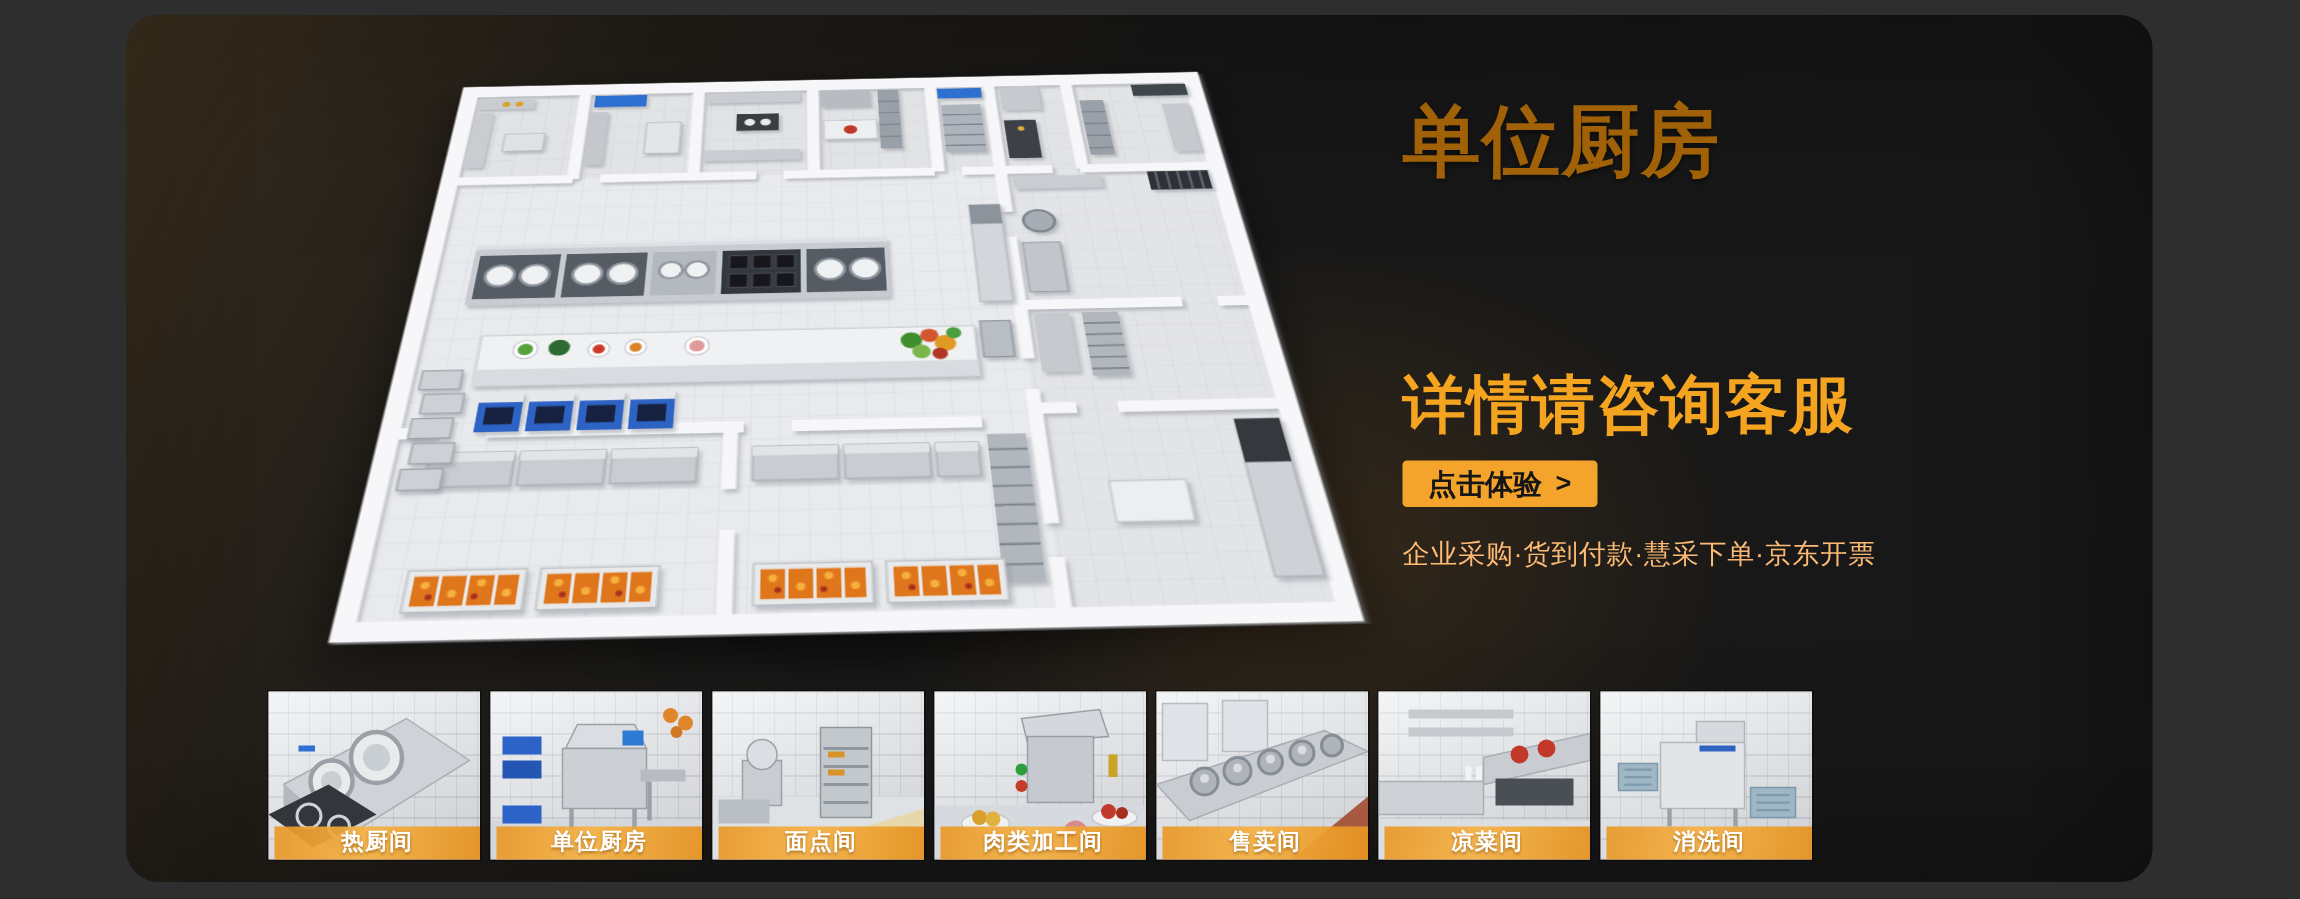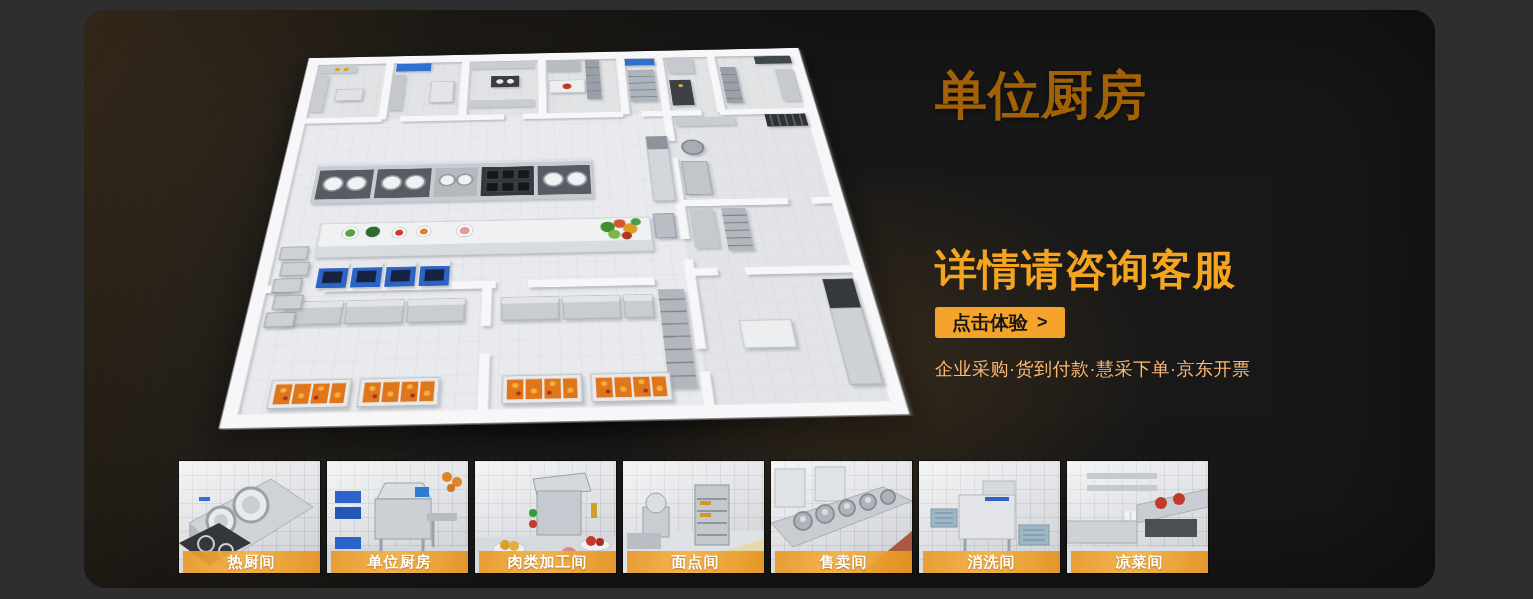--- a/index.html
+++ b/index.html
@@ -363,55 +363,55 @@
             <circle cx="130" cy="21" r="5" fill="#e0862a"></circle>
             <circle cx="124" cy="27" r="4" fill="#d27722"></circle>
         </svg>
       </div>
       <figcaption class="thumb-label">单位厨房</figcaption>
     </figure>
 
     <figure class="thumb">
       <div class="thumb-img">
         <svg viewBox="0 0 141 112" preserveAspectRatio="none">
+          <rect x="0" y="70" width="141" height="42" fill="#dfe2e5"></rect>
+          <rect x="72" y="24" width="34" height="60" fill="#c3c8cd" stroke="#8f969d"></rect>
+          <path d="M74 38h30M74 50h30M74 62h30M74 74h30" stroke="#8f969d" stroke-width="2"></path>
+          <rect x="77" y="40" width="11" height="4" fill="#d9932b"></rect>
+            <rect x="77" y="52" width="11" height="4" fill="#d9932b"></rect>
+          <rect x="20" y="46" width="26" height="30" fill="#c9cdd2" stroke="#9aa2a9"></rect>
+          <circle cx="33" cy="42" r="10" fill="#dbdee2" stroke="#9aa2a9"></circle>
+          <rect x="4" y="72" width="34" height="16" fill="#b9bec4"></rect>
+          <polygon points="95,92 141,78 141,112 95,112" fill="#e6d8ac"></polygon>
+        </svg>
+      </div>
+      <figcaption class="thumb-label">面点间</figcaption>
+    </figure>
+
+    <figure class="thumb">
+      <div class="thumb-img">
+        <svg viewBox="0 0 141 112" preserveAspectRatio="none">
           <rect x="0" y="76" width="141" height="36" fill="#d6d9dd"></rect>
           <polygon points="58,18 110,12 116,30 62,34" fill="#d4d8dc" stroke="#999fa6"></polygon>
           <rect x="62" y="30" width="44" height="44" fill="#c6cad0" stroke="#999fa6"></rect>
           <circle cx="58" cy="52" r="4" fill="#2e9e3f"></circle>
             <circle cx="58" cy="63" r="4" fill="#c43b2a"></circle>
           <rect x="116" y="42" width="6" height="15" fill="#c9a227"></rect>
           <ellipse cx="34" cy="88" rx="16" ry="7" fill="#f0f1f3" stroke="#c4c8cc"></ellipse>
           <circle cx="30" cy="84" r="5" fill="#d9a02b"></circle>
             <circle cx="39" cy="85" r="5" fill="#e2b13c"></circle>
           <ellipse cx="120" cy="84" rx="15" ry="6" fill="#f0f1f3" stroke="#c4c8cc"></ellipse>
           <circle cx="116" cy="80" r="5" fill="#c0392b"></circle>
             <circle cx="125" cy="81" r="4" fill="#a82f1f"></circle>
           <circle cx="94" cy="94" r="8" fill="#d98a8a"></circle>
         </svg>
       </div>
       <figcaption class="thumb-label">肉类加工间</figcaption>
     </figure>
 
-    <figure class="thumb">
-      <div class="thumb-img">
-        <svg viewBox="0 0 141 112" preserveAspectRatio="none">
-          <rect x="0" y="70" width="141" height="42" fill="#dfe2e5"></rect>
-          <rect x="72" y="24" width="34" height="60" fill="#c3c8cd" stroke="#8f969d"></rect>
-          <path d="M74 38h30M74 50h30M74 62h30M74 74h30" stroke="#8f969d" stroke-width="2"></path>
-          <rect x="77" y="40" width="11" height="4" fill="#d9932b"></rect>
-            <rect x="77" y="52" width="11" height="4" fill="#d9932b"></rect>
-          <rect x="20" y="46" width="26" height="30" fill="#c9cdd2" stroke="#9aa2a9"></rect>
-          <circle cx="33" cy="42" r="10" fill="#dbdee2" stroke="#9aa2a9"></circle>
-          <rect x="4" y="72" width="34" height="16" fill="#b9bec4"></rect>
-          <polygon points="95,92 141,78 141,112 95,112" fill="#e6d8ac"></polygon>
-        </svg>
-      </div>
-      <figcaption class="thumb-label">面点间</figcaption>
-    </figure>
-
 
     <figure class="thumb">
       <div class="thumb-img">
         <svg viewBox="0 0 141 112" preserveAspectRatio="none">
           <rect x="4" y="8" width="30" height="38" fill="#dfe3e8" stroke="#b9bdc2"></rect>
           <rect x="44" y="6" width="30" height="34" fill="#dfe3e8" stroke="#b9bdc2"></rect>
           <polygon points="90,112 141,70 141,112" fill="#a85a40"></polygon>
           <polygon points="0,62 112,26 141,40 22,86" fill="#c9cdd2" stroke="#a9aeb4"></polygon>
           <circle cx="32" cy="60" r="9" fill="#aeb4ba" stroke="#868d94" stroke-width="2"></circle>
           <circle cx="54" cy="53" r="9" fill="#aeb4ba" stroke="#868d94" stroke-width="2"></circle>
@@ -423,45 +423,45 @@
           <circle cx="76" cy="45" r="3" fill="#d9dce0"></circle>
             <circle cx="97" cy="39" r="3" fill="#d9dce0"></circle>
         </svg>
       </div>
       <figcaption class="thumb-label">售卖间</figcaption>
     </figure>
 
     <figure class="thumb">
       <div class="thumb-img">
         <svg viewBox="0 0 141 112" preserveAspectRatio="none">
-          <rect x="64" y="20" width="32" height="30" fill="#d6d9dd" stroke="#b3b8bd"></rect>
-          <rect x="40" y="34" width="56" height="44" fill="#e2e4e7" stroke="#b3b8bd"></rect>
-          <path d="M46 78v12M90 78v12" stroke="#9aa2a9" stroke-width="3"></path>
-          <rect x="12" y="48" width="26" height="18" fill="#9fb6c4" stroke="#7d9aac"></rect>
-          <path d="M16 52h18M16 57h18M16 62h18" stroke="#7d9aac" stroke-width="1.5"></path>
-          <rect x="100" y="64" width="30" height="20" fill="#9fb6c4" stroke="#7d9aac"></rect>
-          <path d="M104 69h22M104 74h22M104 79h22" stroke="#7d9aac" stroke-width="1.5"></path>
-          <rect x="66" y="36" width="24" height="4" fill="#2e63c2"></rect>
-        </svg>
-      </div>
-      <figcaption class="thumb-label">消洗间</figcaption>
-    </figure>
-
-    <figure class="thumb">
-      <div class="thumb-img">
-        <svg viewBox="0 0 141 112" preserveAspectRatio="none">
           <rect x="20" y="12" width="70" height="6" fill="#c6cacf"></rect>
           <rect x="20" y="24" width="70" height="6" fill="#c6cacf"></rect>
           <polygon points="70,44 141,28 141,46 70,62" fill="#c9cdd2" stroke="#a9aeb4"></polygon>
           <rect x="0" y="60" width="70" height="22" fill="#ced2d6" stroke="#a9aeb4"></rect>
           <rect x="78" y="58" width="52" height="18" fill="#4a4f55"></rect>
           <circle cx="94" cy="42" r="6" fill="#c2392b"></circle>
             <circle cx="112" cy="38" r="6" fill="#c2392b"></circle>
           <rect x="58" y="50" width="4" height="9" fill="#f2f3f5"></rect>
             <rect x="65" y="50" width="4" height="9" fill="#f2f3f5"></rect>
           <rect x="0" y="86" width="141" height="26" fill="#dcdfe2"></rect>
         </svg>
       </div>
       <figcaption class="thumb-label">凉菜间</figcaption>
     </figure>
 
+    <figure class="thumb">
+      <div class="thumb-img">
+        <svg viewBox="0 0 141 112" preserveAspectRatio="none">
+          <rect x="64" y="20" width="32" height="30" fill="#d6d9dd" stroke="#b3b8bd"></rect>
+          <rect x="40" y="34" width="56" height="44" fill="#e2e4e7" stroke="#b3b8bd"></rect>
+          <path d="M46 78v12M90 78v12" stroke="#9aa2a9" stroke-width="3"></path>
+          <rect x="12" y="48" width="26" height="18" fill="#9fb6c4" stroke="#7d9aac"></rect>
+          <path d="M16 52h18M16 57h18M16 62h18" stroke="#7d9aac" stroke-width="1.5"></path>
+          <rect x="100" y="64" width="30" height="20" fill="#9fb6c4" stroke="#7d9aac"></rect>
+          <path d="M104 69h22M104 74h22M104 79h22" stroke="#7d9aac" stroke-width="1.5"></path>
+          <rect x="66" y="36" width="24" height="4" fill="#2e63c2"></rect>
+        </svg>
+      </div>
+      <figcaption class="thumb-label">消洗间</figcaption>
+    </figure>
+
   </div>
 </div>
 
 </body></html>

